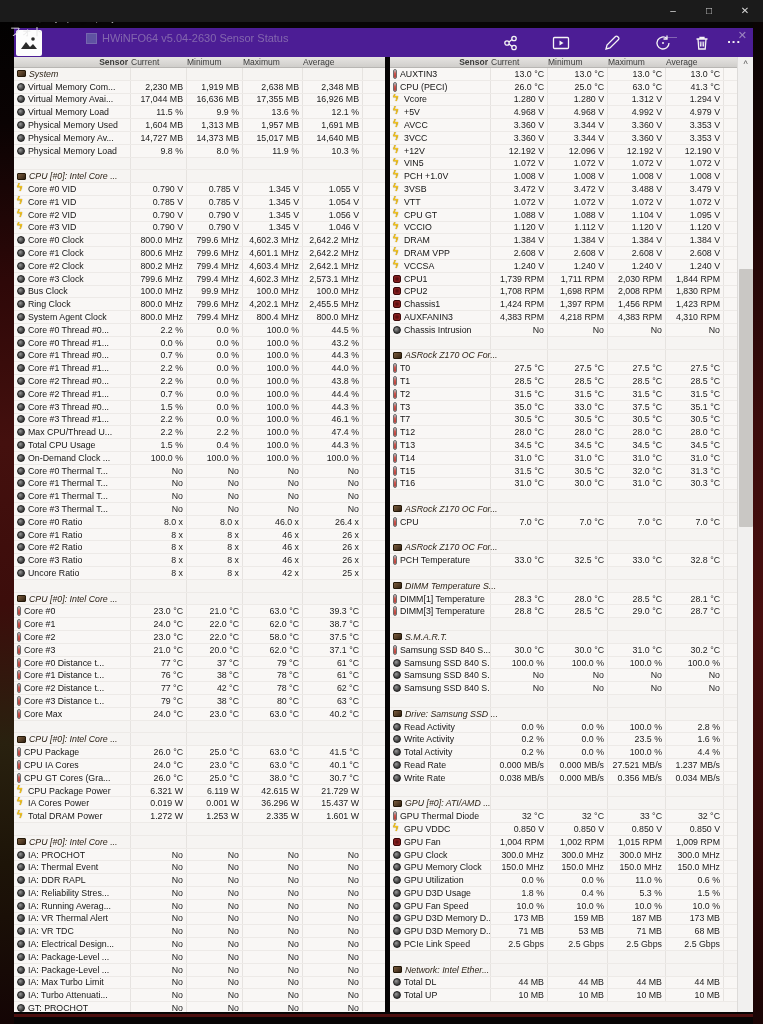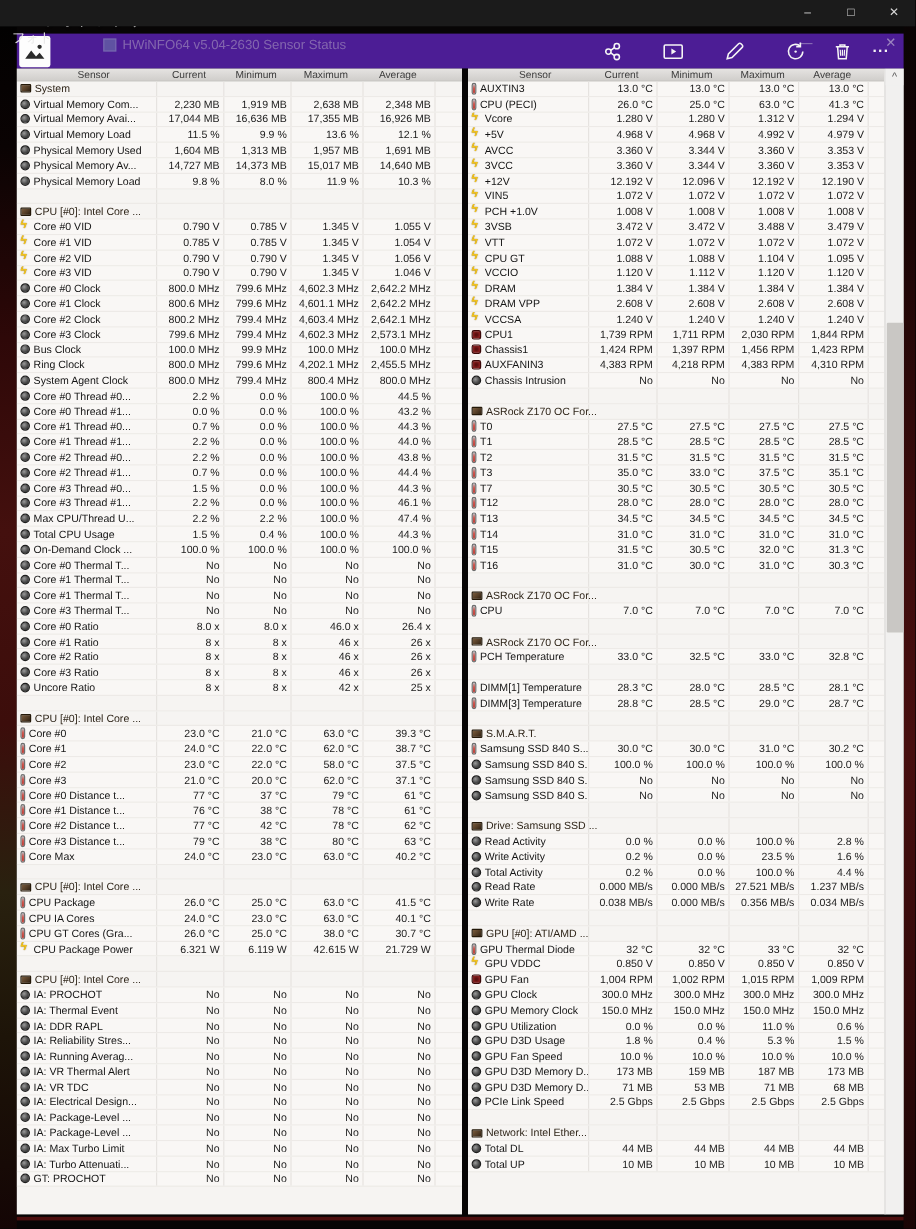--- a/index.html
+++ b/index.html
@@ -47,35 +47,35 @@
   .tablewrap { position:absolute; left:0; top:0; bottom:0; overflow:hidden; }
   .panel.left  .tablewrap { width:371px; }
   .panel.right .tablewrap { width:347px; }
 
   .phead, .row { display:grid; align-items:center; }
   .panel.left  .phead, .panel.left  .row { grid-template-columns:117px 56px 56px 60px 60px 1fr; }
   .panel.right .phead, .panel.right .row { grid-template-columns:101px 57px 60px 58px 58px 1fr; }
 
   .phead { height:11px; background:linear-gradient(#e6e4e2,#d0cecb);
     border-bottom:1px solid #b8b6b3; font-size:8.5px; color:#3c3c3c; }
-  .phead .hc { text-align:center; padding-right:3px; overflow:hidden; white-space:nowrap; }
-  .phead .hc.first { text-align:center; padding-left:14px; }
+  .phead .hc { text-align:left; padding-right:3px; overflow:hidden; white-space:nowrap; }
+  .phead .hc.first { text-align:right; padding-left:14px;font-weight:bold; }
 
   .rows { position:absolute; left:0; right:0; top:11px; bottom:0; }
   .row { height:12.8px; border-bottom:1px solid #edeae7; background:#f9f7f5; }
   .row.gap { background:#f6f4f2; }
   .cell { height:100%; display:flex; align-items:center; overflow:hidden;
     border-right:1px solid #e6e3e0; }
   .cell.fill { border-right:none; }
   .name-cell { padding-left:3px; gap:3px; }
   .lbl { font-size:8.8px; color:#141414; white-space:nowrap; }
   .val { justify-content:flex-end; padding-right:3px; font-size:8.8px; color:#1a1a1a;
     white-space:nowrap; }
   .row.section { background:#f6f4f2; }
-  .row.section .lbl { color:#2e2418; }
+  .row.section .lbl { font-style:italic; color:#2e2418; }
   .row.section .name-cell { overflow:visible; }
 
   
   .icon { flex:0 0 auto; display:inline-block; }
   .ic-usage { width:8px; height:8px; border-radius:50%;
     background:radial-gradient(circle at 35% 35%, #9a9a9a 0%, #4c4c4c 55%, #262626 100%);
     border:1px solid #1d1d1d; }
   .ic-volt { width:8px; height:10px; position:relative; }
   .ic-volt::before { content:"ϟ"; position:absolute; left:0; top:-2px; font-size:10px;
     font-weight:bold; color:#f2c21a; text-shadow:0 0 1px #7a5c00; }
@@ -789,20 +789,42 @@
     <span class="cell name-cell">
             <span class="icon ic-volt"></span>
             <span class="lbl">CPU Package Power</span>
           </span>
     <span class="cell val">6.321 W</span>
     <span class="cell val">6.119 W</span>
     <span class="cell val">42.615 W</span>
     <span class="cell val">21.729 W</span>
     <span class="cell fill"></span>
   </div>
+        <div class="row">
+    <span class="cell name-cell">
+            <span class="icon ic-volt"></span>
+            <span class="lbl">IA Cores Power</span>
+          </span>
+    <span class="cell val">0.019 W</span>
+    <span class="cell val">0.001 W</span>
+    <span class="cell val">36.296 W</span>
+    <span class="cell val">15.437 W</span>
+    <span class="cell fill"></span>
+  </div>
+        <div class="row">
+    <span class="cell name-cell">
+            <span class="icon ic-volt"></span>
+            <span class="lbl">Total DRAM Power</span>
+          </span>
+    <span class="cell val">1.272 W</span>
+    <span class="cell val">1.253 W</span>
+    <span class="cell val">2.335 W</span>
+    <span class="cell val">1.601 W</span>
+    <span class="cell fill"></span>
+  </div>
         <div class="row gap">
     <span class="cell name-cell">
             <span class="lbl"></span>
           </span>
     <span class="cell val"></span>
     <span class="cell val"></span>
     <span class="cell val"></span>
     <span class="cell val"></span>
     <span class="cell fill"></span>
   </div>
@@ -1158,20 +1180,31 @@
           </span>
     <span class="cell val">1,739 RPM</span>
     <span class="cell val">1,711 RPM</span>
     <span class="cell val">2,030 RPM</span>
     <span class="cell val">1,844 RPM</span>
     <span class="cell fill"></span>
   </div>
         <div class="row">
     <span class="cell name-cell">
             <span class="icon ic-fan"></span>
+            <span class="lbl">CPU2</span>
+          </span>
+    <span class="cell val">1,708 RPM</span>
+    <span class="cell val">1,698 RPM</span>
+    <span class="cell val">2,008 RPM</span>
+    <span class="cell val">1,830 RPM</span>
+    <span class="cell fill"></span>
+  </div>
+        <div class="row">
+    <span class="cell name-cell">
+            <span class="icon ic-fan"></span>
             <span class="lbl">Chassis1</span>
           </span>
     <span class="cell val">1,424 RPM</span>
     <span class="cell val">1,397 RPM</span>
     <span class="cell val">1,456 RPM</span>
     <span class="cell val">1,423 RPM</span>
     <span class="cell fill"></span>
   </div>
         <div class="row">
     <span class="cell name-cell">
@@ -1393,20 +1426,31 @@
         <div class="row gap">
     <span class="cell name-cell">
             <span class="lbl"></span>
           </span>
     <span class="cell val"></span>
     <span class="cell val"></span>
     <span class="cell val"></span>
     <span class="cell val"></span>
     <span class="cell fill"></span>
   </div>
+        <div class="row section">
+    <span class="cell name-cell">
+            <span class="icon ic-hdr"></span>
+            <span class="lbl">DIMM Temperature S...</span>
+          </span>
+    <span class="cell val"></span>
+    <span class="cell val"></span>
+    <span class="cell val"></span>
+    <span class="cell val"></span>
+    <span class="cell fill"></span>
+  </div>
         <div class="row">
     <span class="cell name-cell">
             <span class="icon ic-temp"></span>
             <span class="lbl">DIMM[1] Temperature</span>
           </span>
     <span class="cell val">28.3 °C</span>
     <span class="cell val">28.0 °C</span>
     <span class="cell val">28.5 °C</span>
     <span class="cell val">28.1 °C</span>
     <span class="cell fill"></span>

